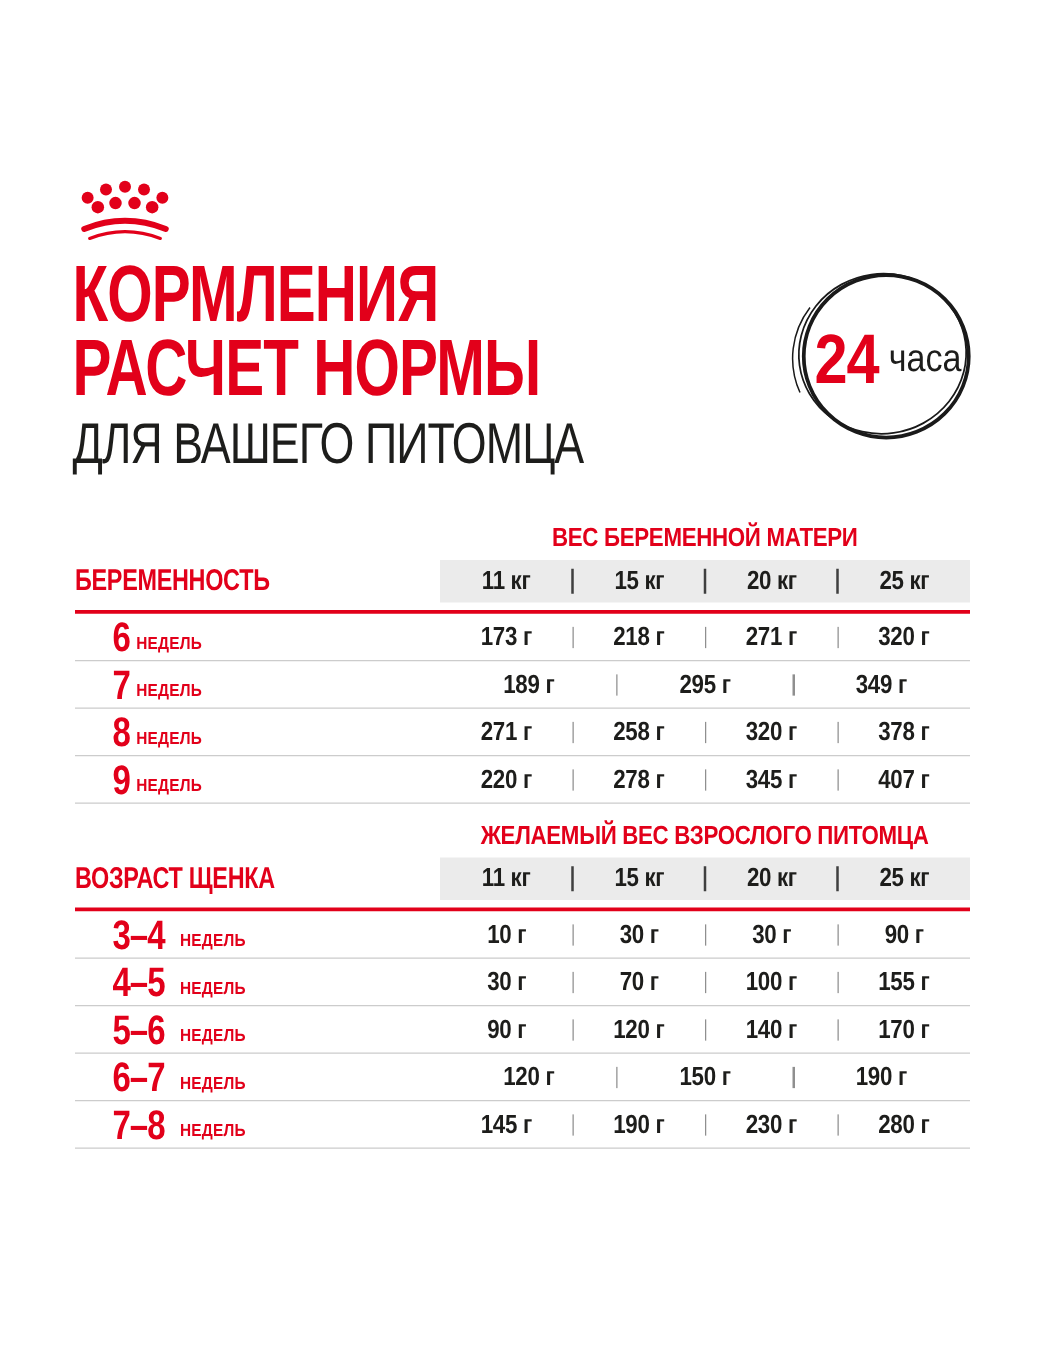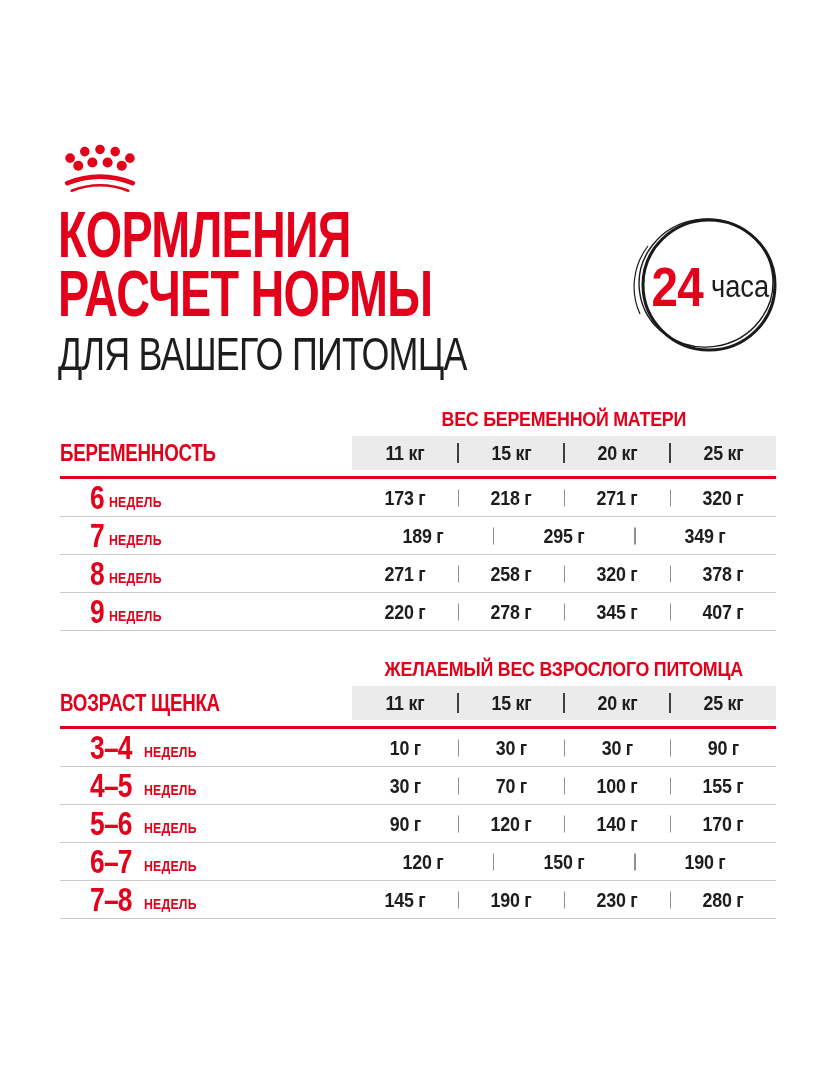--- a/index.html
+++ b/index.html
@@ -31,21 +31,21 @@
   .badge svg{position:absolute;left:0;top:0;}
   .badge .inner{position:absolute;left:0;top:0;width:156px;height:152px;
       display:flex;flex-direction:row;align-items:center;justify-content:center;padding-top:2px;}
   .badge .num{color:var(--red);font-weight:700;font-size:56px;line-height:52px;
       letter-spacing:-1px;display:inline-block;transform:scaleX(.85);}
   .badge .unit{color:var(--ink);font-weight:400;font-size:31px;line-height:34px;
       display:inline-block;transform:scaleX(.88);}
 
   
   .table{position:absolute;left:60px;width:716px;}
-  .table.t1{top:404px;}
+  .table.t1{top:416px;}
   .table.t2{top:654px;}
   .t-title{margin-left:292px;width:424px;height:32px;text-align:center;color:var(--red);
       font-weight:700;font-size:21px;line-height:30px;white-space:nowrap;}
   .t-title .cond{display:inline-block;transform:scaleX(.85);letter-spacing:-.3px;}
   .t-head{display:flex;height:34px;text-align:center;}
   .t-side{width:292px;display:flex;align-items:center;color:var(--red);
       font-weight:700;font-size:24px;white-space:nowrap;}
   .t-side .cond{display:inline-block;transform:scaleX(.78);transform-origin:0 50%;letter-spacing:-.3px;}
   .t-cols{flex:1;display:flex;background:var(--bar);}
   .t-cols .cell{position:relative;flex:1;display:flex;align-items:center;justify-content:center;

